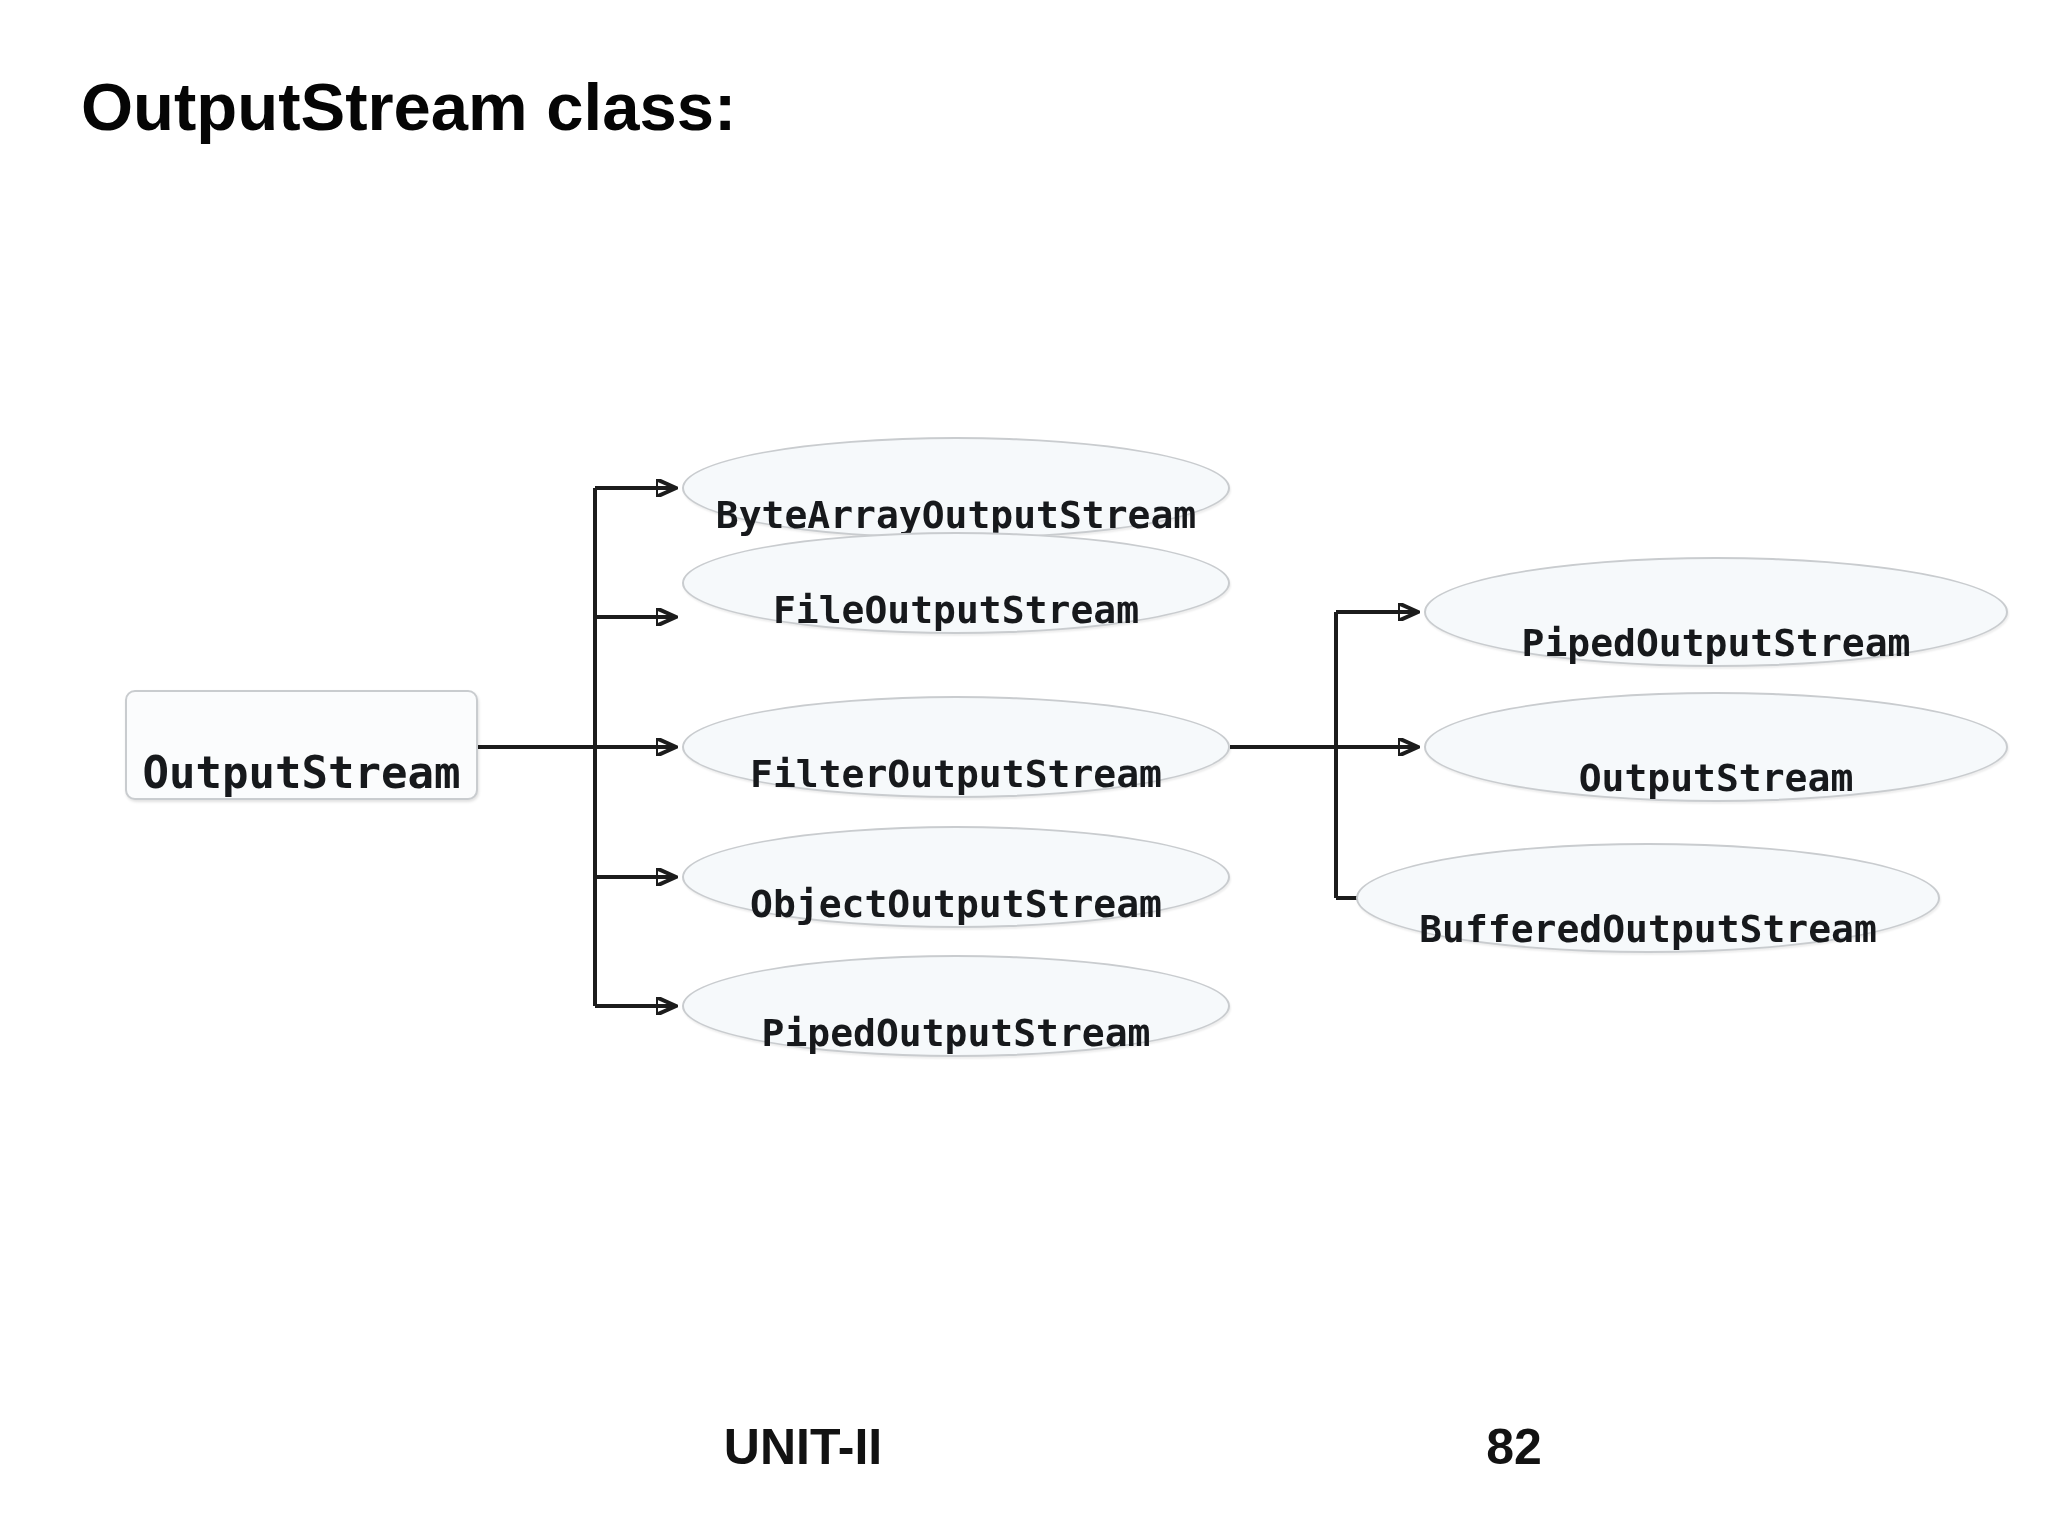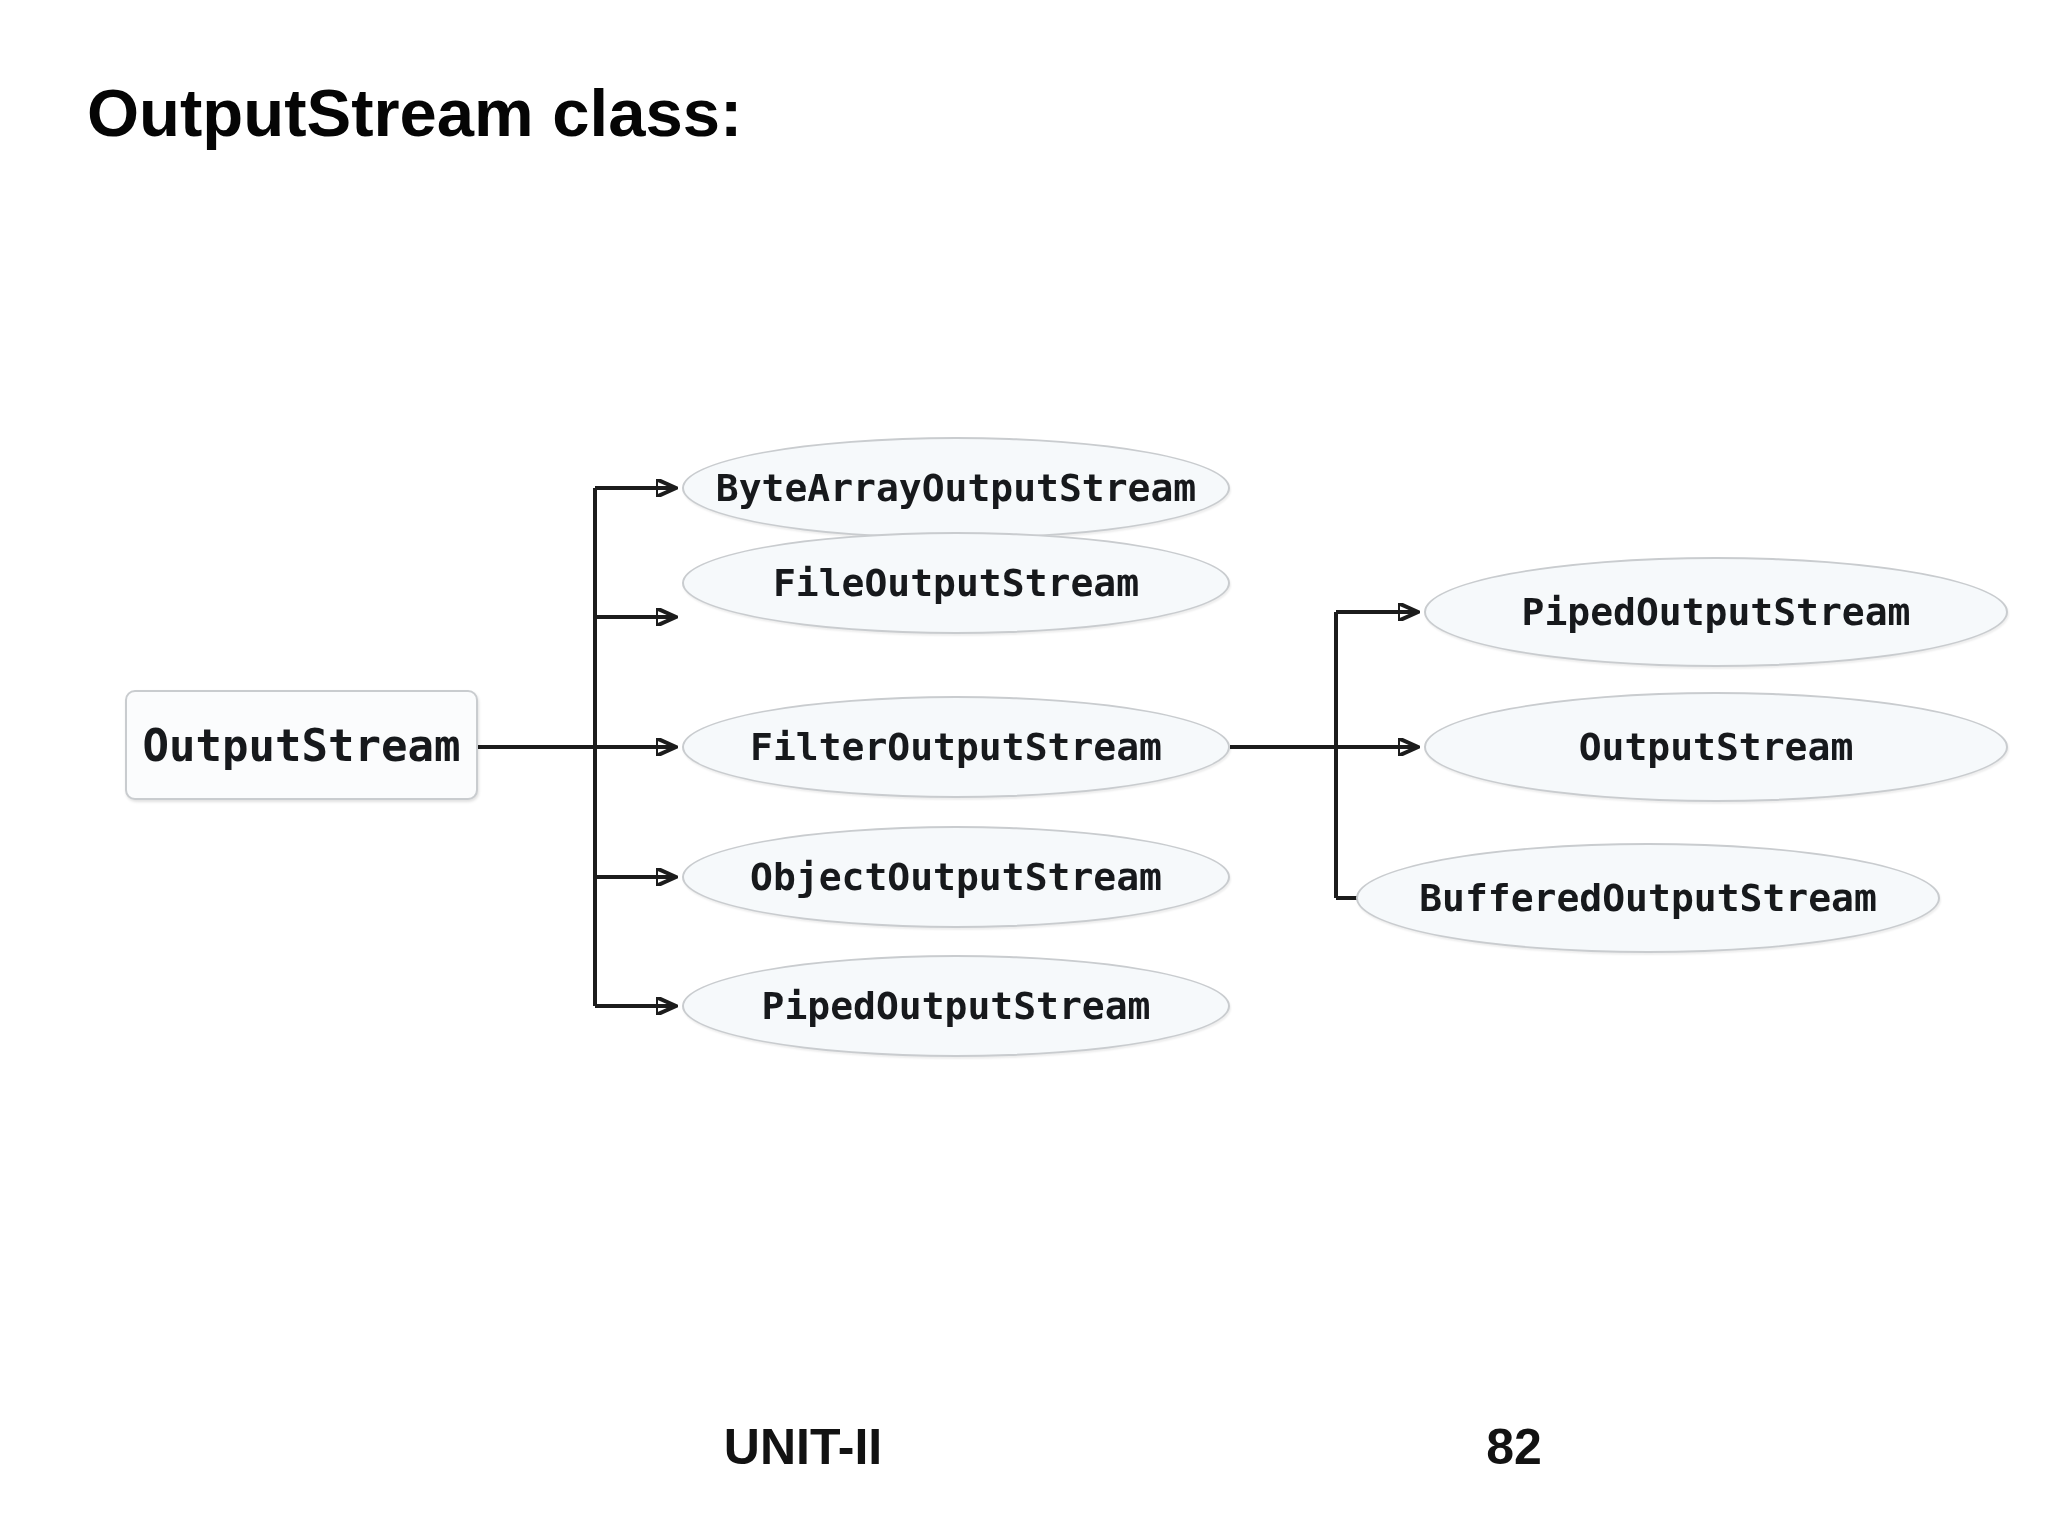--- a/index.html
+++ b/index.html
@@ -1,28 +1,28 @@
 <!DOCTYPE html>
 <html><head>
 <meta charset="utf-8">
 <style>
   html,body{margin:0;padding:0;background:#ffffff;}
   .slide{
     position:relative;width:2048px;height:1536px;background:#ffffff;overflow:hidden;
     font-family:"Liberation Sans",sans-serif;
   }
   .title{
-    position:absolute;left:75px;top:62px;margin:12px;
+    position:absolute;left:75px;top:62px;margin:6px;
     font-size:67px;font-weight:700;color:#050505;letter-spacing:0px;
     font-family:"Liberation Sans",sans-serif;
   }
   .connectors{position:absolute;left:0;top:0;width:2048px;height:1536px;}
   .connectors path{stroke:#1c1c1c;stroke-width:4;fill:none;}
   .node{
-    position:absolute;display:flex;align-items:center;justify-content:center;
+    position:absolute;display:flex;align-items:flex-end;justify-content:center;
     background:#f6f9fb;border:2px solid #c9cccf;box-sizing:border-box;
     color:#17191c;font-family:"DejaVu Sans Mono","Liberation Mono",monospace;
     font-weight:700;text-align:center;white-space:nowrap;
   }
   .node.box{
     background:#fbfcfd;border-radius:10px;font-size:44px;
     box-shadow:1px 2px 3px rgba(0,0,0,0.12);
   }
   .node.ellipse{
     border-radius:50%;font-size:38px;

